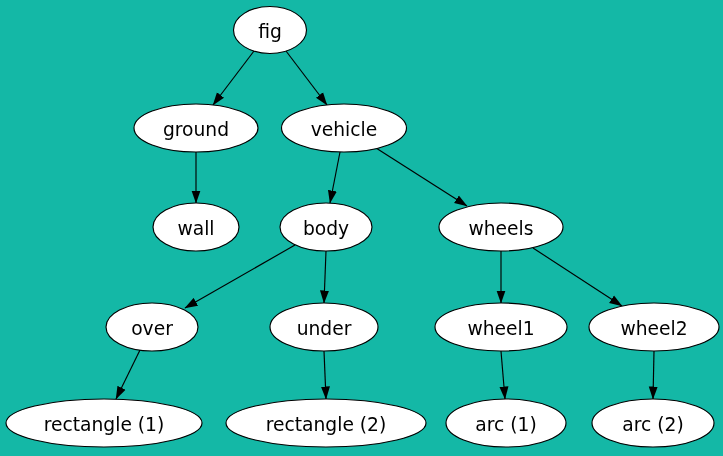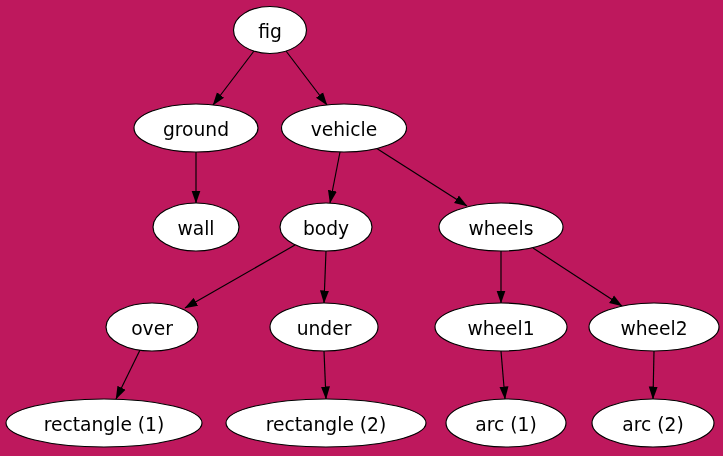--- a/index.html
+++ b/index.html
@@ -3,21 +3,21 @@
 <meta charset="utf-8">
 <style>
   html, body {
     margin: 0;
     padding: 0;
     background: #ffffff;
   }
   .canvas {
     width: 723px;
     height: 456px;
-    background: #be185d;
+    background: #14b8a6;
     position: relative;
     overflow: hidden;
   }
   svg .edge-line {
     stroke: #000000;
     stroke-width: 1.15;
     fill: none;
   }
   svg .node-ellipse {
     fill: #ffffff;

